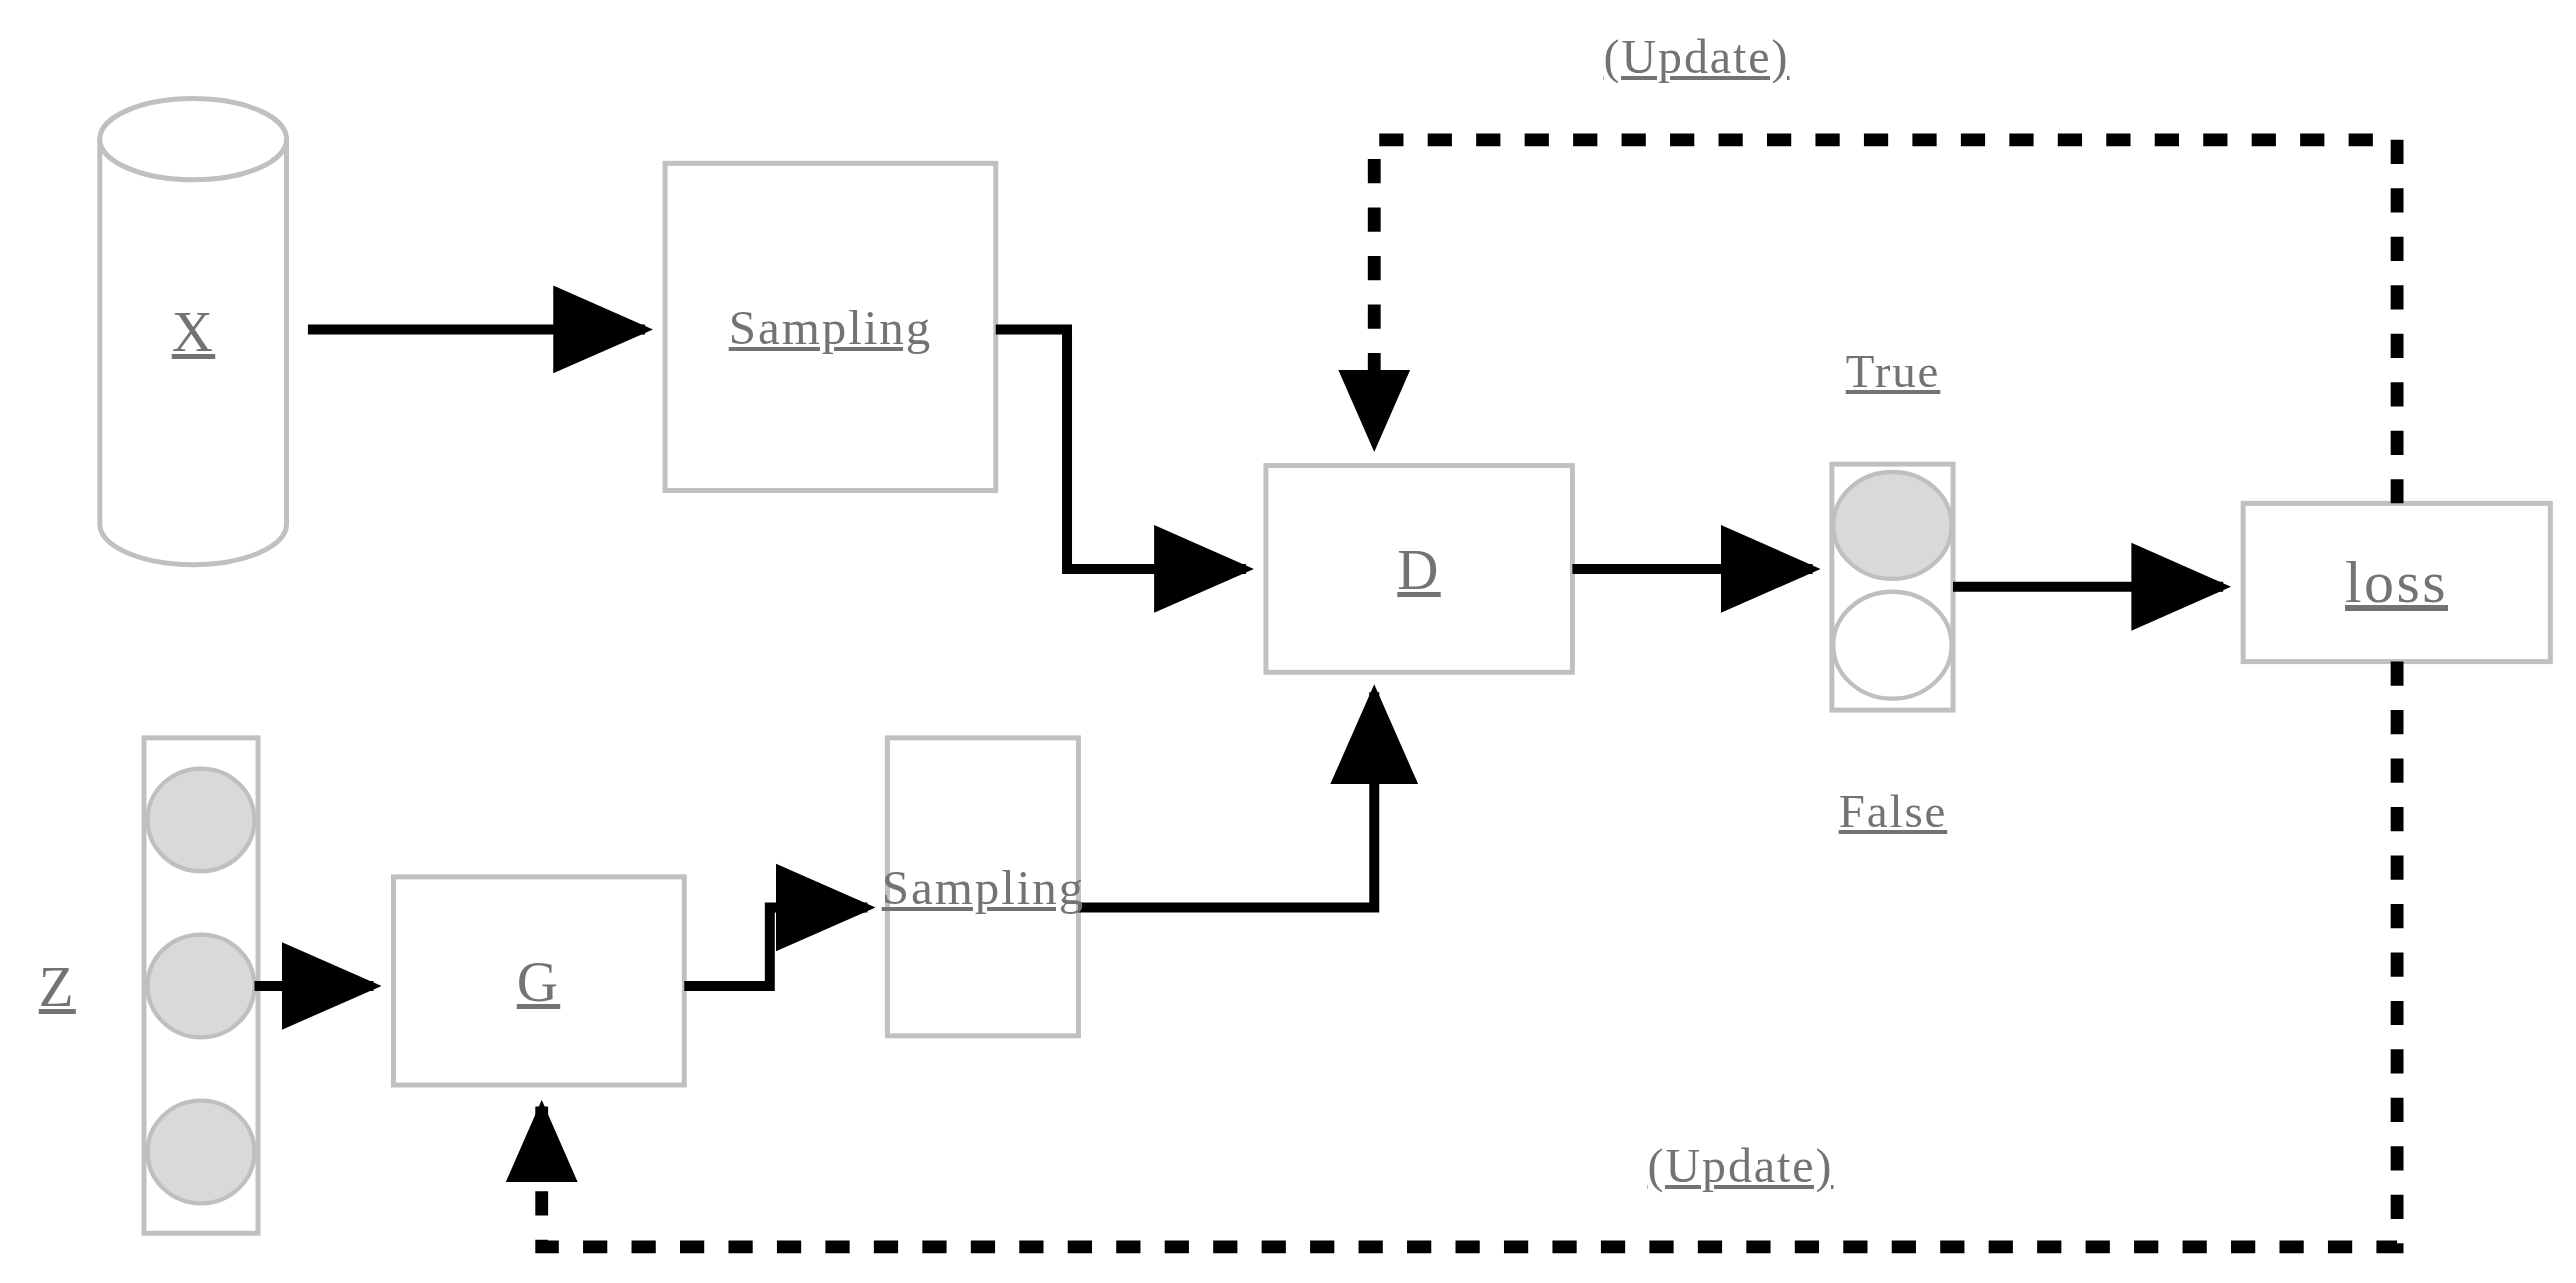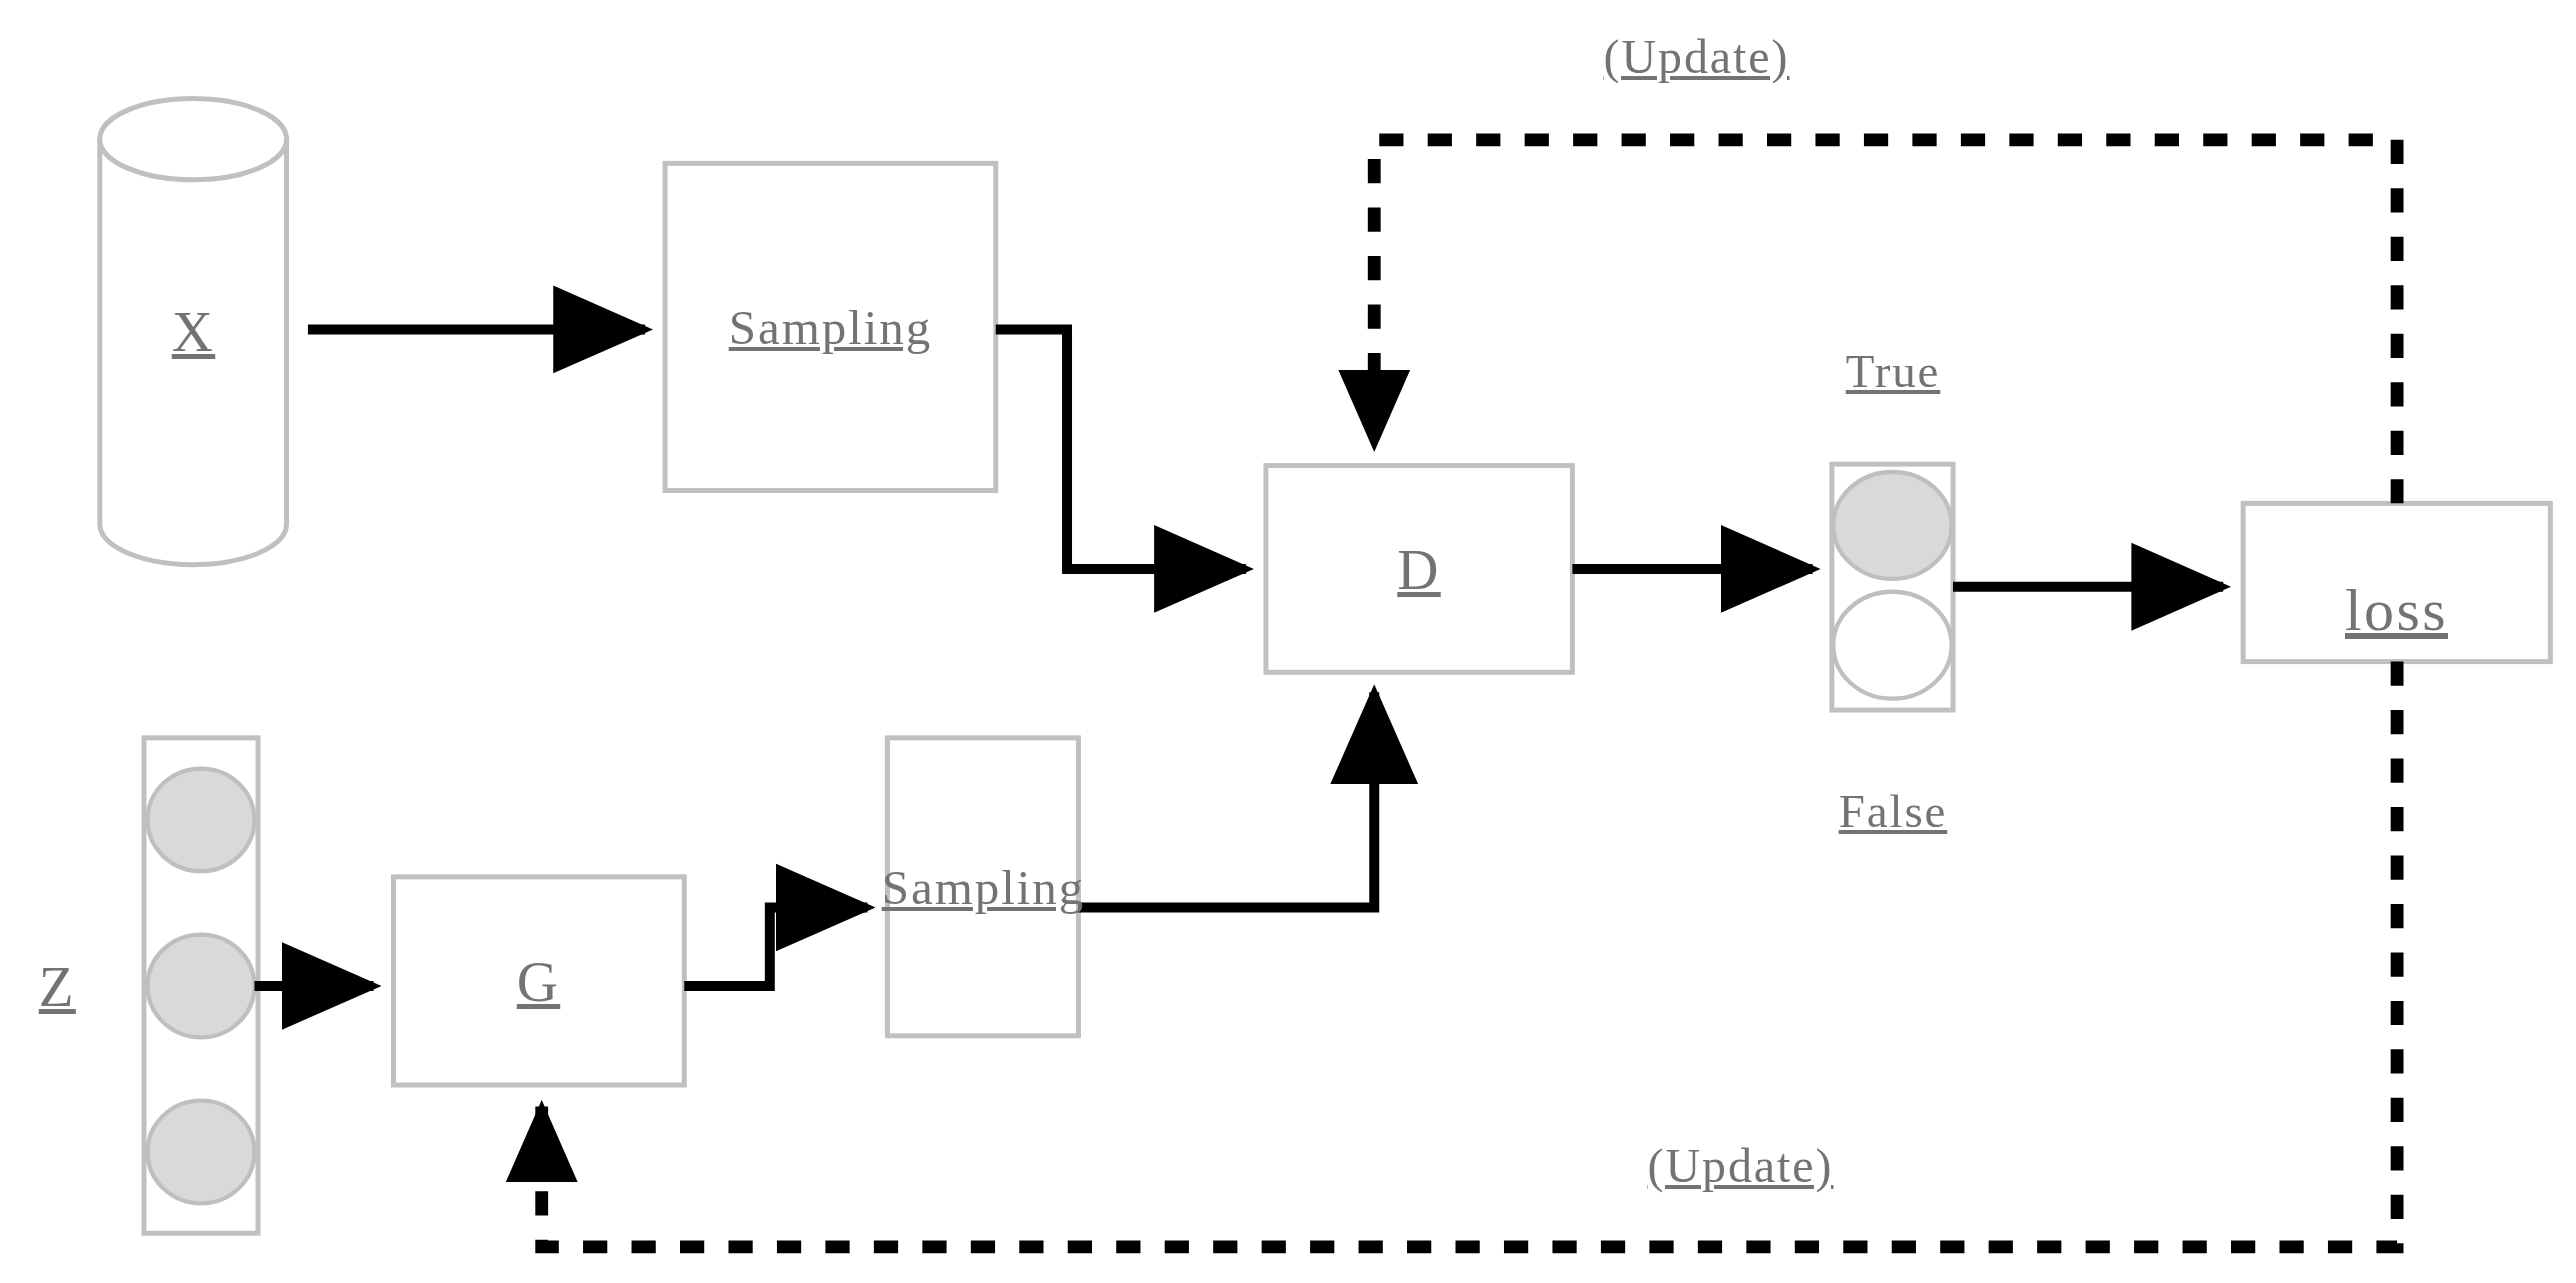--- a/index.html
+++ b/index.html
@@ -107,21 +107,21 @@
   <div class="node-label lbl-single" style="left:100px; top:306px; width:187px; height:50px;">X</div>
 
   <div class="node-label lbl-sampling" style="left:665px; top:302px; width:331px; height:50px;">Sampling</div>
 
   <div class="node-label lbl-single" style="left:1266px; top:544px; width:306px; height:50px;">D</div>
 
   <div class="node-label lbl-small" style="left:1761px; top:346px; width:264px; height:50px;">True</div>
 
   <div class="node-label lbl-small" style="left:1761px; top:778px; width:264px; height:50px;margin-top:8px;">False</div>
 
-  <div class="node-label lbl-loss" style="left:2243px; top:585px; width:307px; height:50px;text-align:center;">loss</div>
+  <div class="node-label lbl-loss" style="left:2243px; top:557px; width:307px; height:50px;text-align:center;">loss</div>
 
   <div class="node-label lbl-single" style="left:14.3px; top:961px; width:86px; height:50px;">Z</div>
 
   <div class="node-label lbl-single" style="left:393px; top:956px; width:291px; height:50px;">G</div>
 
   <div class="node-label lbl-sampling" style="left:855px; top:862px; width:257px; height:50px;">Sampling</div>
 
   <div class="node-label lbl-update" style="left:1561px; top:31px; width:271px; height:50px;">(Update)</div>
 
   <div class="node-label lbl-update" style="left:1605px; top:1140px; width:271px; height:50px;">(Update)</div>

